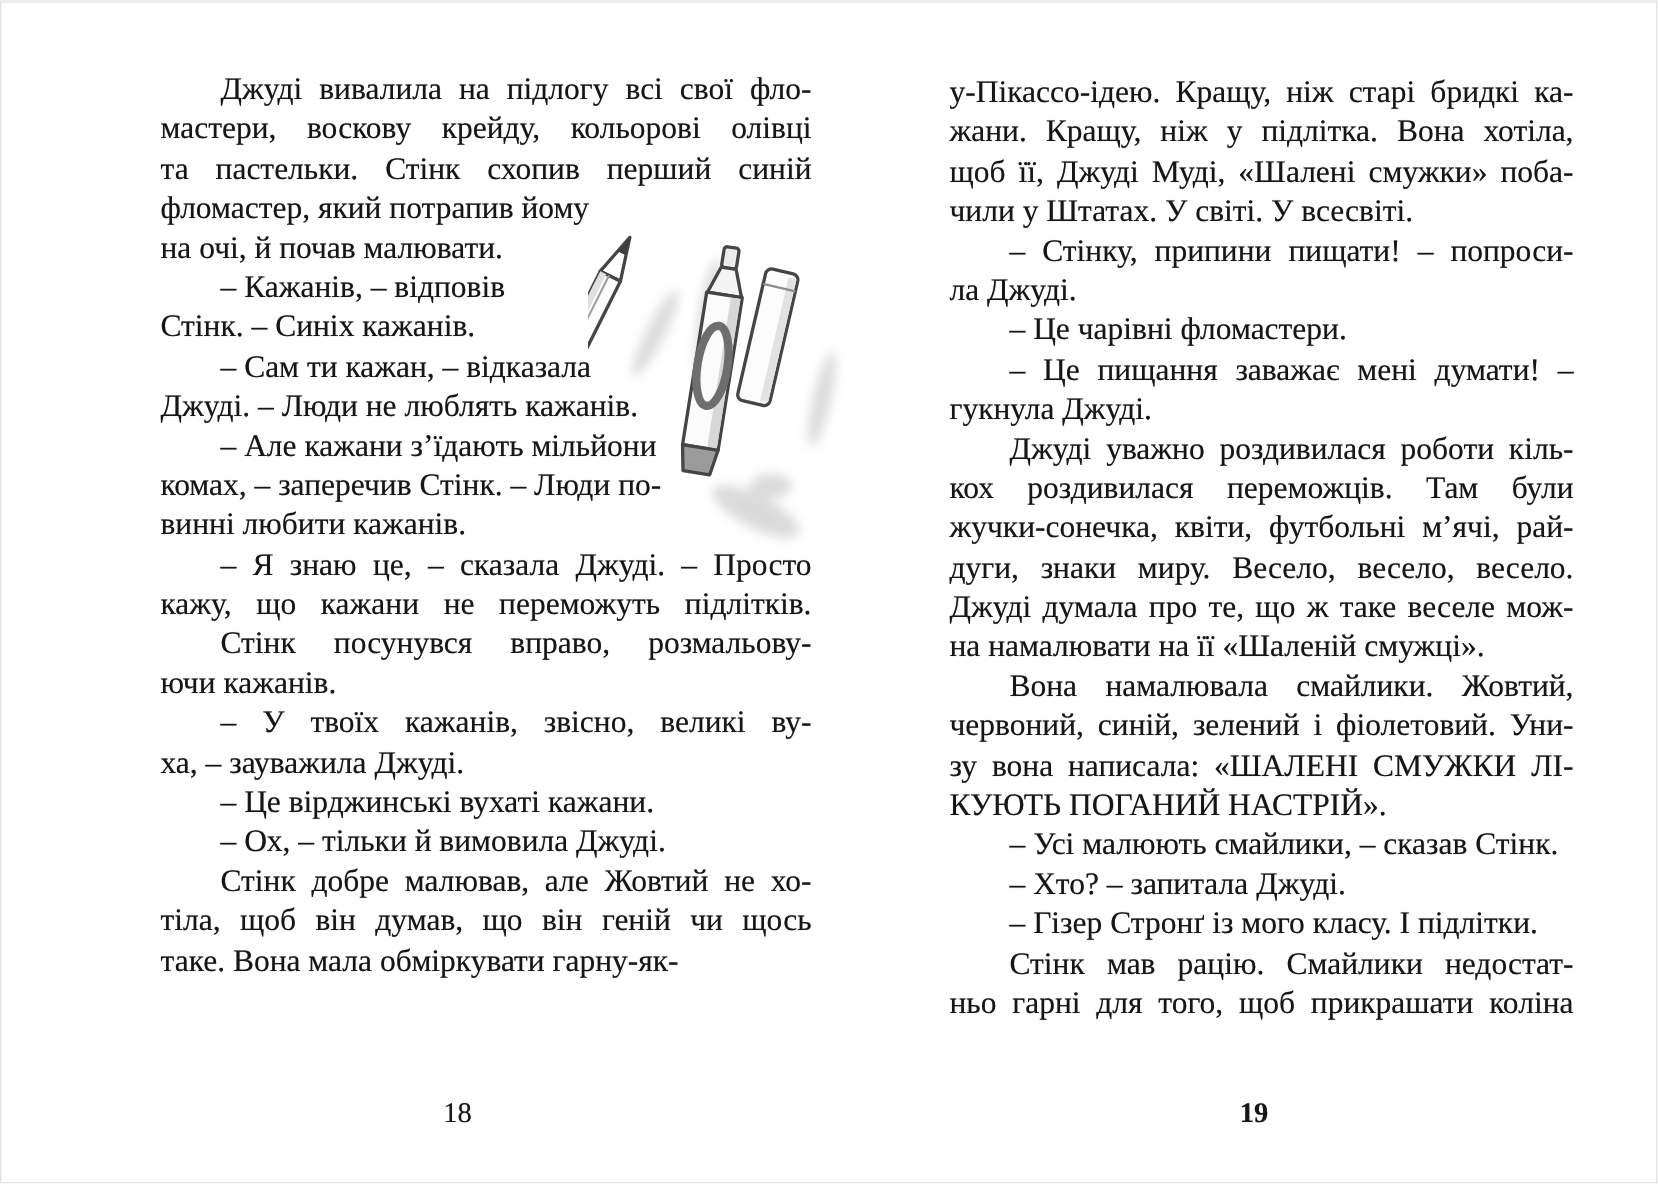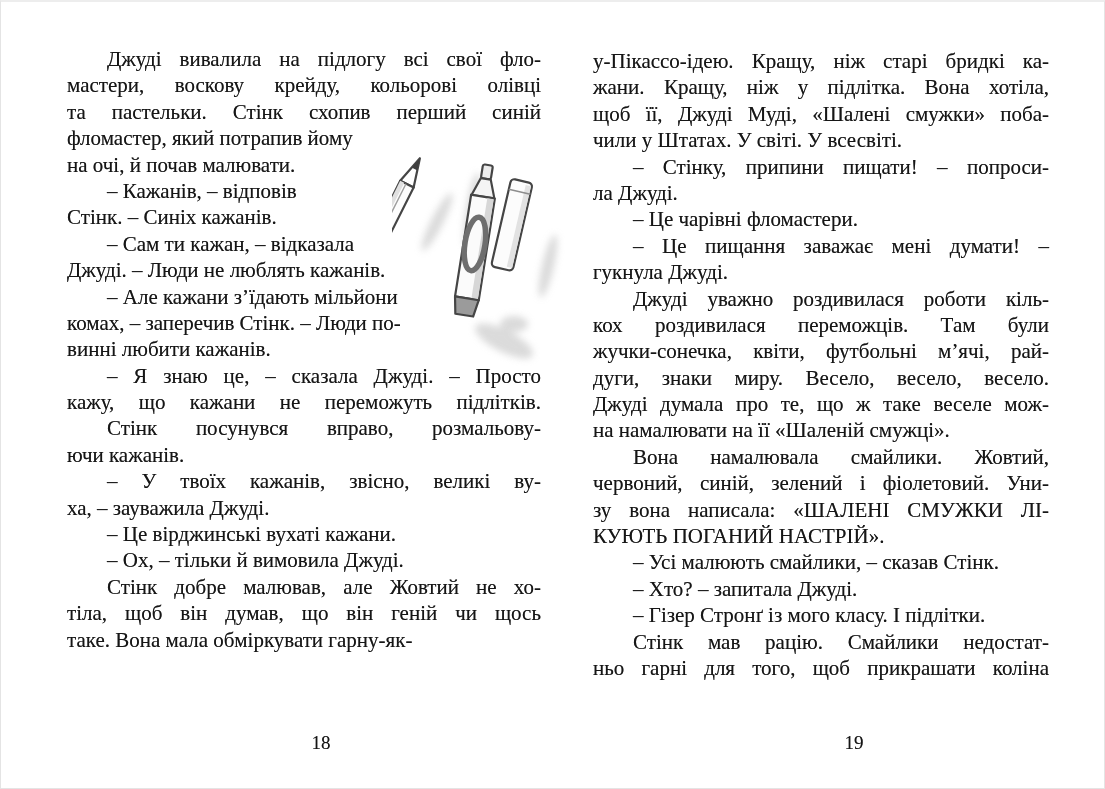--- a/index.html
+++ b/index.html
@@ -18,37 +18,38 @@
     position:absolute;
     font-size:21px;
     text-shadow:0 0 .5px rgba(20,20,20,.55);
   }
   .col-left{left:66px;top:44px;width:474px;}
   .col-right{left:592px;top:46px;width:456px;}
   .line{
     line-height:26.4px;
     height:26.4px;
     white-space:nowrap;
+    margin-left:40px;
   }
   .line.just{
     white-space:normal;
     text-align:justify;
     text-align-last:justify;
   }
   .line.indent{padding-left:40px;}
   .pagenum{
     position:absolute;
     top:730px;
     width:80px;
     text-align:center;
     font-size:19px;
     text-shadow:0 0 .5px rgba(20,20,20,.5);
   }
-  .pagenum-left{left:280px;}
-  .pagenum-right{left:813px;}
+  .pagenum-left{left:264px;}
+  .pagenum-right{left:795px;font-weight:bold;}
   .illustration{
     position:absolute;
     left:391px;top:136px;
     width:182px;height:228px;
   }
   .illustration svg{display:block;width:100%;height:100%;}
 </style>
 </head>
 <body>
 

